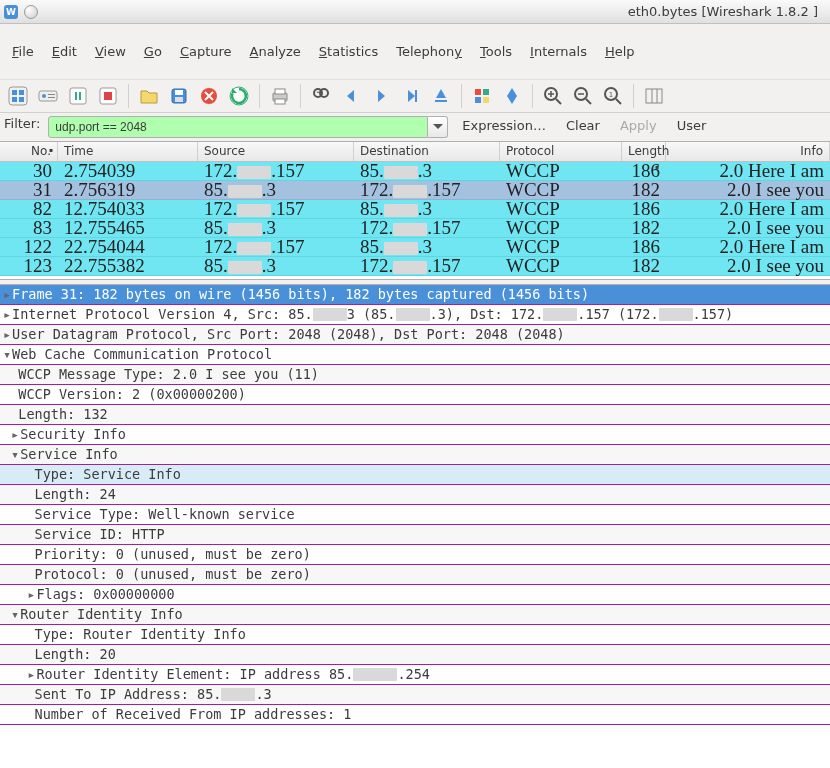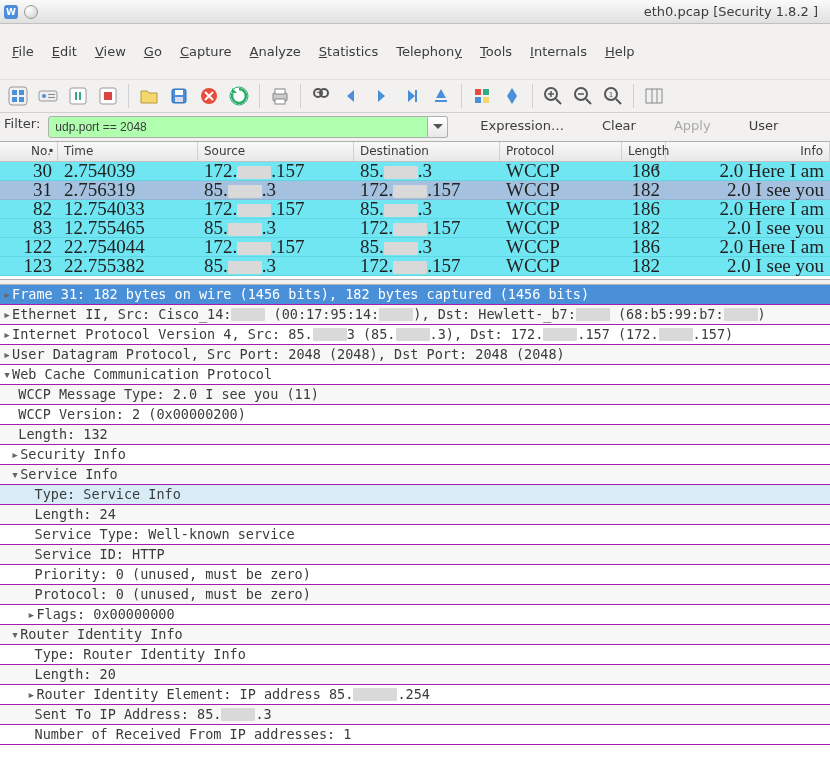--- a/index.html
+++ b/index.html
@@ -111,21 +111,21 @@
   .filter-dd {
     width: 20px; height: 22px;
     border: 1px solid #b0b0b0;
     border-left: none;
     background: linear-gradient(#fff,#e8e8e8);
     border-radius: 0 3px 3px 0;
     display: inline-flex;
     align-items: center;
     justify-content: center;
   }
-  .filterbar .flink { color: #3c3c3c; padding: 2px 6px; font-size: 13px; margin-left: 18px; }
+  .filterbar .flink { color: #3c3c3c; padding: 2px 6px; font-size: 13px; }
   .filterbar .flink.disabled { color: #aaa; }
   .packet-list {
     background: #fff;
     border-top: 1px solid #b0b0b0;
     height: 138px;
     overflow: auto;
   }
   .plhead {
     display: flex;
     background: linear-gradient(#f8f8f8,#e8e8e8);
@@ -208,21 +208,21 @@
   .redact.w2 { width: 34px; }
   .redact.w3 { width: 44px; }
   svg { display: block; }
 </style>
 </head>
 <body>
 
 <div class="titlebar">
   <span class="wicon">W</span>
   <span class="close"></span>
-  <span class="title">eth0.pcap   [Security  1.8.2 ]</span>
+  <span class="title">eth0.bytes   [Wireshark  1.8.2 ]</span>
 </div>
 
 <div class="menubar">
   <span class="menu"><u>F</u>ile</span>
   <span class="menu"><u>E</u>dit</span>
   <span class="menu"><u>V</u>iew</span>
   <span class="menu"><u>G</u>o</span>
   <span class="menu"><u>C</u>apture</span>
   <span class="menu"><u>A</u>nalyze</span>
   <span class="menu"><u>S</u>tatistics</span>
@@ -456,21 +456,20 @@
         <span class="cell c-len">182</span>
         <span class="cell c-info">2.0 I see you</span>
       </div>
     </div>
 </div>
 
 <div class="splitter"></div>
 
 <div class="details">
   <div class="dline sel"><span class="tw">▸</span><span>Frame 31: 182 bytes on wire (1456 bits), 182 bytes captured (1456 bits)</span></div>
-  <div class="dline alt"><span class="tw">▸</span><span>Ethernet II, Src: Cisco_14:</span><span class="redact w2"></span><span> (00:17:95:14:</span><span class="redact w2"></span><span>), Dst: Hewlett-_b7:</span><span class="redact w2"></span><span> (68:b5:99:b7:</span><span class="redact w2"></span><span>)</span></div>
   <div class="dline"><span class="tw">▸</span><span>Internet Protocol Version 4, Src: 85.</span><span class="redact w2"></span><span>3 (85.</span><span class="redact w2"></span><span>.3), Dst: 172.</span><span class="redact w2"></span><span>.157 (172.</span><span class="redact w2"></span><span>.157)</span></div>
   <div class="dline alt"><span class="tw">▸</span><span>User Datagram Protocol, Src Port: 2048 (2048), Dst Port: 2048 (2048)</span></div>
   <div class="dline"><span class="tw">▾</span><span>Web Cache Communication Protocol</span></div>
   <div class="dline alt">  <span>WCCP Message Type: 2.0 I see you (11)</span></div>
   <div class="dline">  <span>WCCP Version: 2 (0x00000200)</span></div>
   <div class="dline alt">  <span>Length: 132</span></div>
   <div class="dline"> <span class="tw">▸</span><span>Security Info</span></div>
   <div class="dline alt"> <span class="tw">▾</span><span>Service Info</span></div>
   <div class="dline hl">    <span>Type: Service Info</span></div>
   <div class="dline alt">    <span>Length: 24</span></div>

